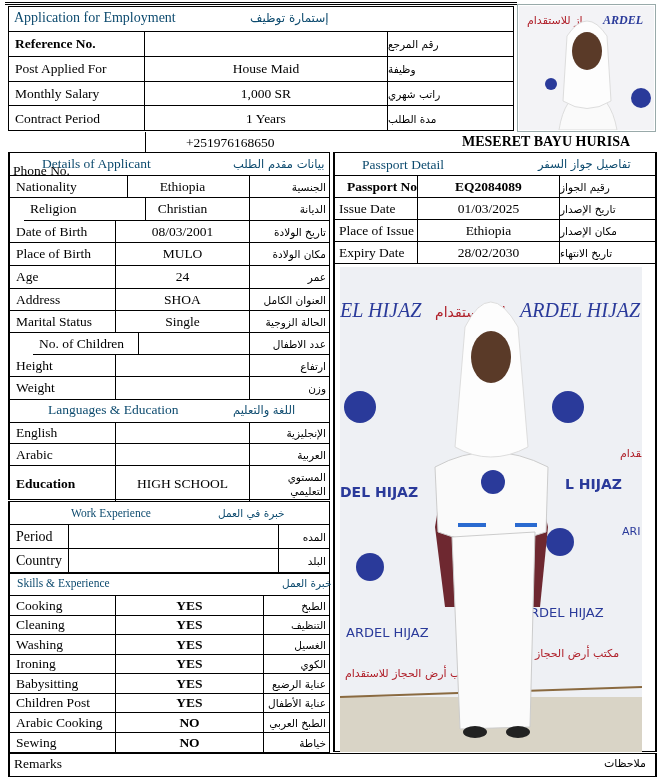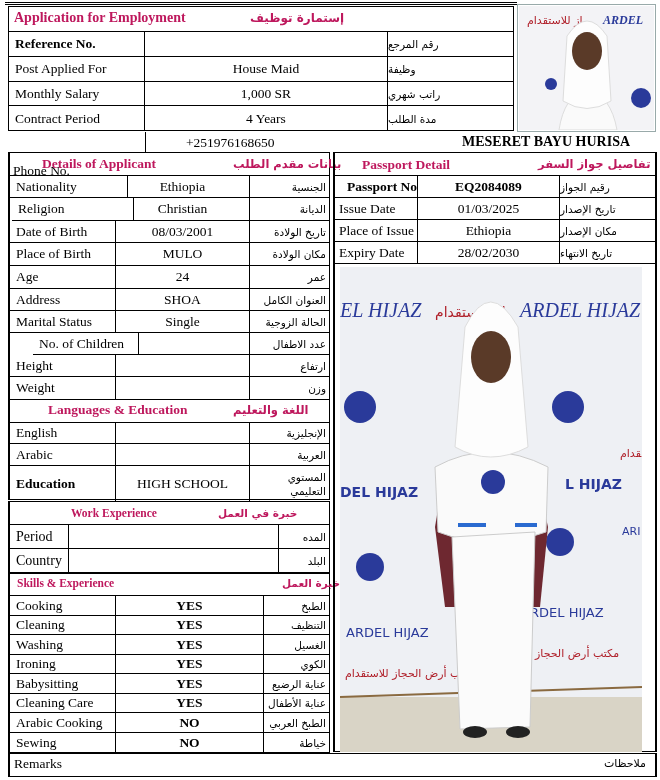--- a/index.html
+++ b/index.html
@@ -5,21 +5,21 @@
   * { box-sizing: border-box; margin: 0; padding: 0; }
   html, body { width: 660px; height: 780px; background: #ffffff; overflow: hidden; }
   body { position: relative; font-family: "Liberation Serif", "DejaVu Serif", serif; color: #000; font-size: 13.5px; }
   .abs { position: absolute; }
   .box { position: absolute; border: 1px solid #000; }
   .cell { position: absolute; border-right: 1px solid #000; border-bottom: 1px solid #000; display: flex; align-items: center; white-space: nowrap; overflow: hidden; }
   .c { justify-content: center; }
   .l { padding-left: 6px; }
   .r { justify-content: flex-end; padding-right: 4px; font-family: "DejaVu Sans", sans-serif; font-size: 10.5px; direction: rtl; }
   .ar { font-family: "DejaVu Sans", sans-serif; direction: rtl; }
-  .title { color: #be185d; font-weight: bold; }
+  .title { color: #0c4a6e; font-weight: normal; }
   .bold { font-weight: bold; }
   .topbar { position: absolute; left: 5px; top: 0; width: 512px; height: 5px; border-bottom: 3px double #000; }
   .photo { position: absolute; overflow: hidden; background: #f4f4f6; }
   .photo svg { width: 100%; height: 100%; display: block; }
 </style>
 </head>
 <body>
 
 <div class="topbar"></div>
 
@@ -38,21 +38,21 @@
   <div class="cell c" style="left:145px;top:57px;width:243px;height:25px;">House Maid</div>
   <div class="cell r" style="left:388px;top:57px;width:126px;height:25px;border-right:none;">وظيفة</div>
 </div>
 <div>
   <div class="cell l" style="left:9px;top:82px;width:136px;height:24px;text-align:center;">Monthly Salary</div>
   <div class="cell c" style="left:145px;top:82px;width:243px;height:24px;">1,000 SR</div>
   <div class="cell r" style="left:388px;top:82px;width:126px;height:24px;border-right:none;">راتب شهري</div>
 </div>
 <div>
   <div class="cell l" style="left:9px;top:106px;width:136px;height:25px;border-bottom:none;">Contract Period</div>
-  <div class="cell c" style="left:145px;top:106px;width:243px;height:25px;border-bottom:none;">4 Years</div>
+  <div class="cell c" style="left:145px;top:106px;width:243px;height:25px;border-bottom:none;">1 Years</div>
   <div class="cell r" style="left:388px;top:106px;width:126px;height:25px;border-right:none;border-bottom:none;">مدة الطلب</div>
 </div>
 
 <div class="abs" style="left:13px;top:135px;margin-top:28px;">Phone No.</div>
 <div class="abs" style="left:145px;top:132px;height:20px;border-left:1px solid #000;"></div>
 <div class="abs" style="left:186px;top:135px;">+251976168650</div>
 <div class="abs bold" style="left:462px;top:134px;font-size:14px;">MESERET BAYU HURISA</div>
 
 <div class="box" style="left:517px;top:4px;width:139px;height:128px;border-color:#9aa;"></div>
 <div class="photo" style="left:519px;top:6px;width:135px;height:124px;">
@@ -73,21 +73,21 @@
 <div class="abs title ar" style="left:233px;top:157px;font-size:11.5px;">بيانات مقدم الطلب</div>
 <div class="abs" style="left:9px;top:175px;width:320px;border-top:1px solid #000;"></div>
 
 <div id="details-rows">
   <div>
     <div class="cell l" style="left:10px;top:176px;width:118px;height:22px;">Nationality</div>
     <div class="cell c" style="left:116px;top:176px;width:134px;height:22px;">Ethiopia</div>
     <div class="cell r" style="left:250px;top:176px;width:80px;height:22px;border-right:none;justify-content:flex-start;padding-left:6px;">الجنسية</div>
   </div>
   <div>
-    <div class="cell l" style="left:12px;top:198px;width:122px;height:23px;text-align:right;">Religion</div>
+    <div class="cell l" style="left:24px;top:198px;width:122px;height:23px;text-align:right;">Religion</div>
     <div class="cell c" style="left:116px;top:198px;width:134px;height:23px;">Christian</div>
     <div class="cell r" style="left:250px;top:198px;width:80px;height:23px;border-right:none;justify-content:flex-start;padding-left:6px;">الديانة</div>
   </div>
   <div>
     <div class="cell l" style="left:10px;top:221px;width:106px;height:22px;">Date of Birth</div>
     <div class="cell c" style="left:116px;top:221px;width:134px;height:22px;">08/03/2001</div>
     <div class="cell r" style="left:250px;top:221px;width:80px;height:22px;border-right:none;justify-content:flex-start;padding-left:6px;">تاريخ الولادة</div>
   </div>
   <div>
     <div class="cell l" style="left:10px;top:243px;width:106px;height:23px;">Place of Birth</div>
@@ -187,21 +187,21 @@
   <div class="cell l" style="left:10px;top:655px;width:106px;height:19px;">Ironing</div>
   <div class="cell c bold" style="left:116px;top:655px;width:148px;height:19px;">YES</div>
   <div class="cell r" style="left:264px;top:655px;width:66px;height:19px;border-right:none;justify-content:flex-start;padding-left:2px;">الكوي</div>
 </div>
 <div>
   <div class="cell l" style="left:10px;top:674px;width:106px;height:20px;">Babysitting</div>
   <div class="cell c bold" style="left:116px;top:674px;width:148px;height:20px;">YES</div>
   <div class="cell r" style="left:264px;top:674px;width:66px;height:20px;border-right:none;justify-content:flex-start;padding-left:2px;">عناية الرضيع</div>
 </div>
 <div>
-  <div class="cell l" style="left:10px;top:694px;width:106px;height:19px;">Cleaning Care</div>
+  <div class="cell l" style="left:10px;top:694px;width:106px;height:19px;">Children Post</div>
   <div class="cell c bold" style="left:116px;top:694px;width:148px;height:19px;">YES</div>
   <div class="cell r" style="left:264px;top:694px;width:66px;height:19px;border-right:none;justify-content:flex-start;padding-left:2px;">عناية الأطفال</div>
 </div>
 <div>
   <div class="cell l" style="left:10px;top:713px;width:106px;height:20px;">Arabic Cooking</div>
   <div class="cell c bold" style="left:116px;top:713px;width:148px;height:20px;">NO</div>
   <div class="cell r" style="left:264px;top:713px;width:66px;height:20px;border-right:none;justify-content:flex-start;padding-left:2px;">الطبخ العربي</div>
 </div>
 <div>
   <div class="cell l" style="left:10px;top:733px;width:106px;height:20px;border-bottom:none;">Sewing</div>

